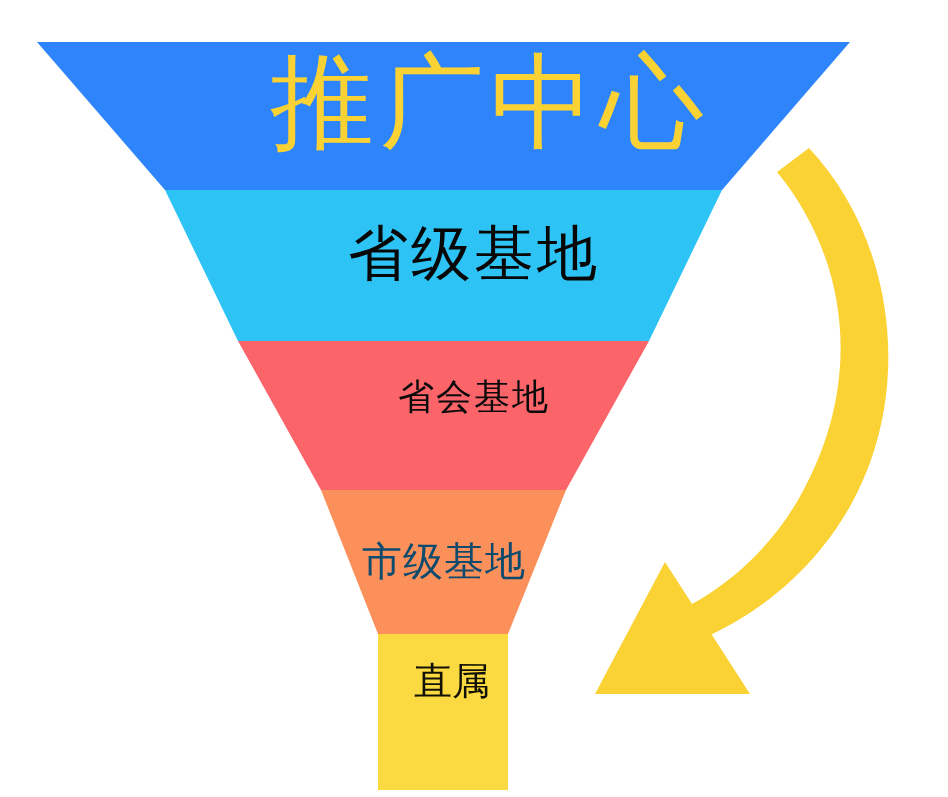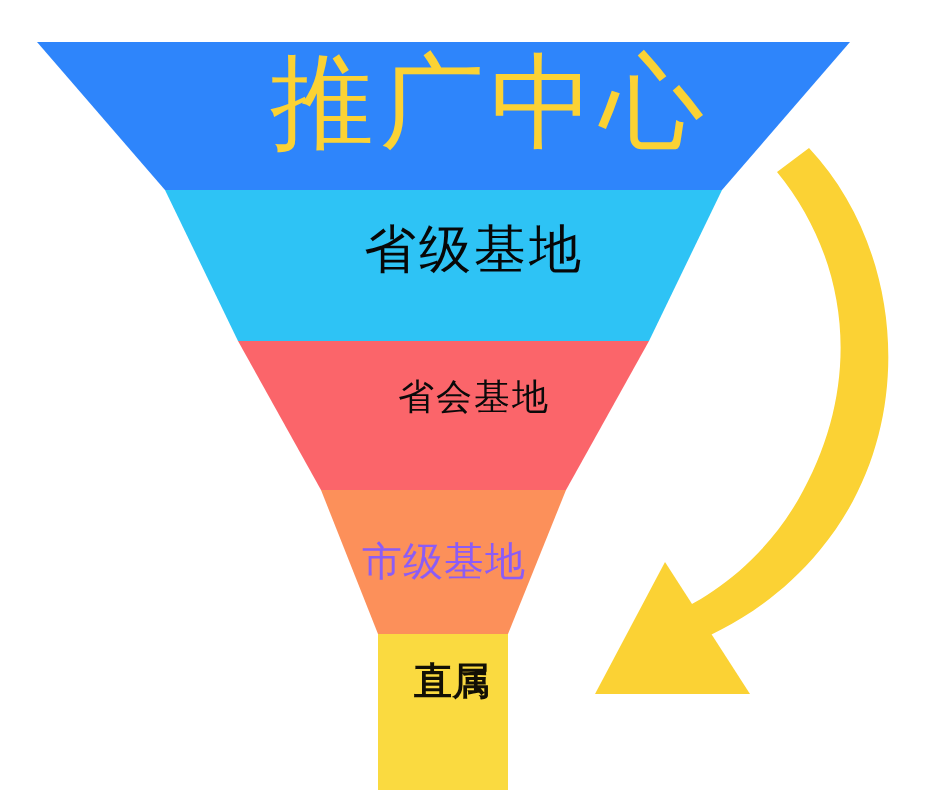--- a/index.html
+++ b/index.html
@@ -39,51 +39,51 @@
     width: 948px;
     font-size: 104px;
     letter-spacing: 6px;
     color: #FBD234;
     font-weight: 400;
   }
   #label-provincial-base {
     left: 0;
     top: 222px;
     width: 948px;
-    font-size: 52px;
+    font-size: 60px;
     letter-spacing: 3px;
     color: #070707;
     font-weight: 400;
   }
   #label-capital-base {
     left: 0;
     top: 378px;
     width: 948px;
     font-size: 36px;
     letter-spacing: 2px;
     color: #0a0a0a;
     font-weight: 400;
   }
   #label-city-base {
     left: 0;
     top: 540px;
     width: 888px;
     font-size: 40px;
     letter-spacing: 1px;
-    color: #8b5cf6;
+    color: #0c4a6e;
     font-weight: 400;
   }
   #label-direct-base {
     left: 378px;
     top: 662px;
     width: 148px;
     font-size: 38px;
     letter-spacing: 0px;
     color: #121005;
-    font-weight: 700;
+    font-weight: 400;
   }
   #label-direct-base .line {
     display: block;
   }
 </style>
 </head>
 <body>
 
 <div id="diagram-root">
 

